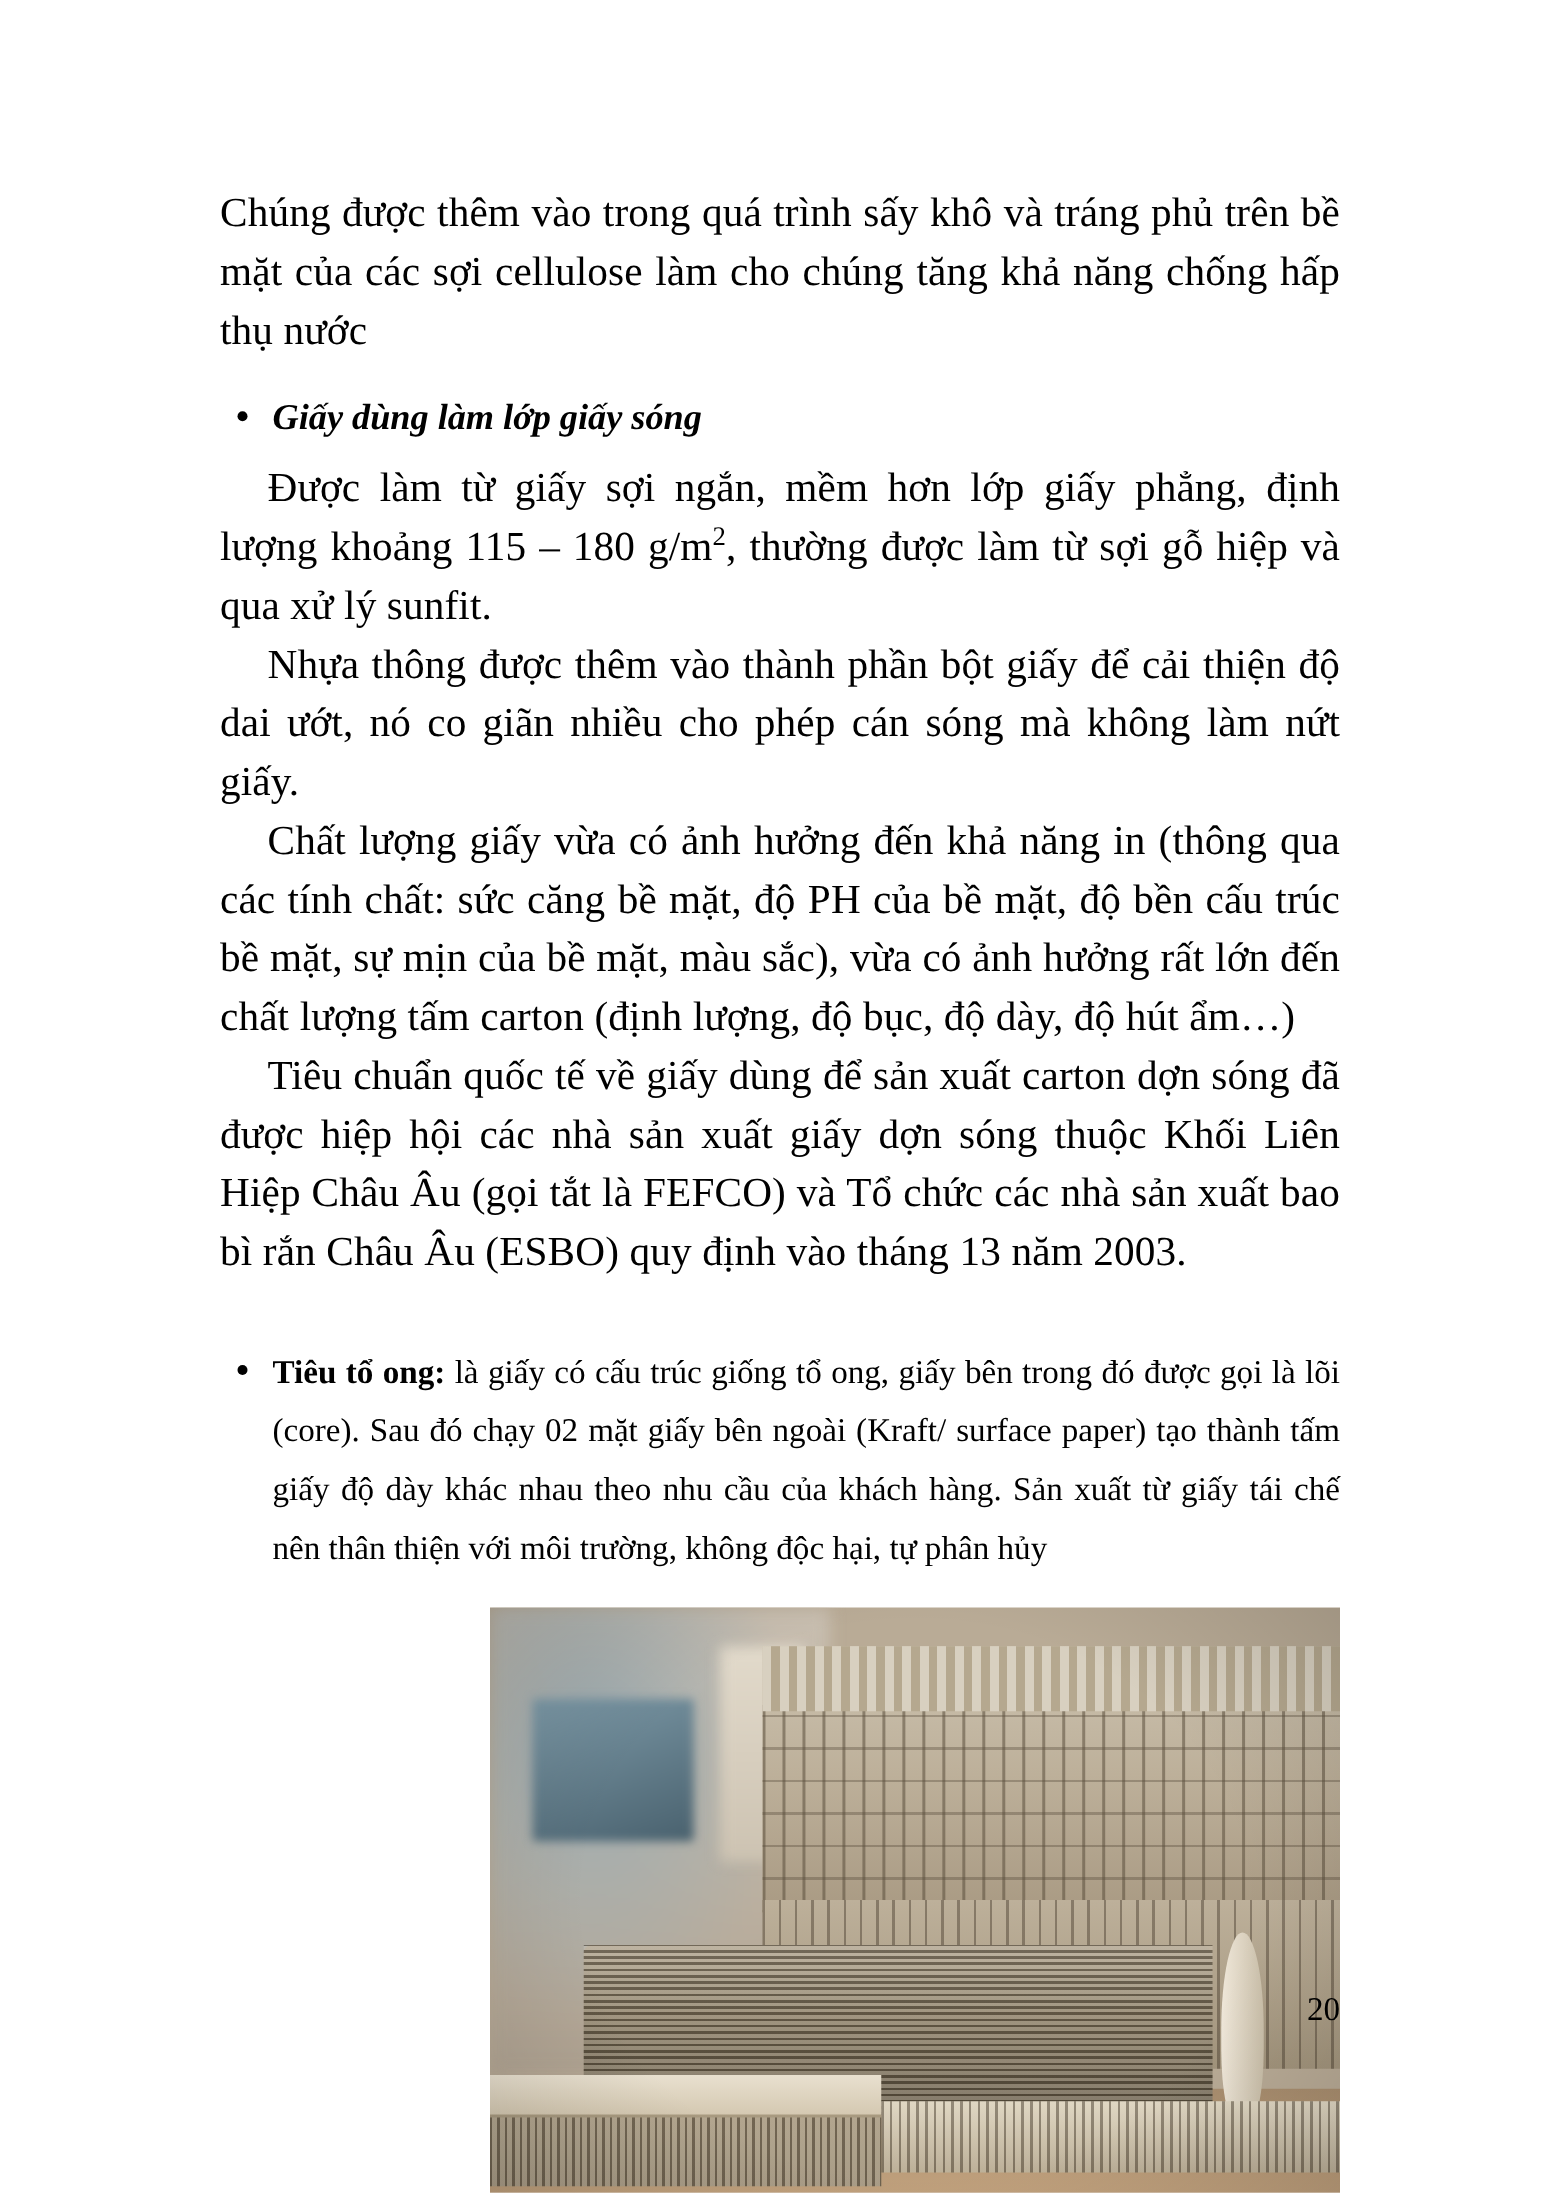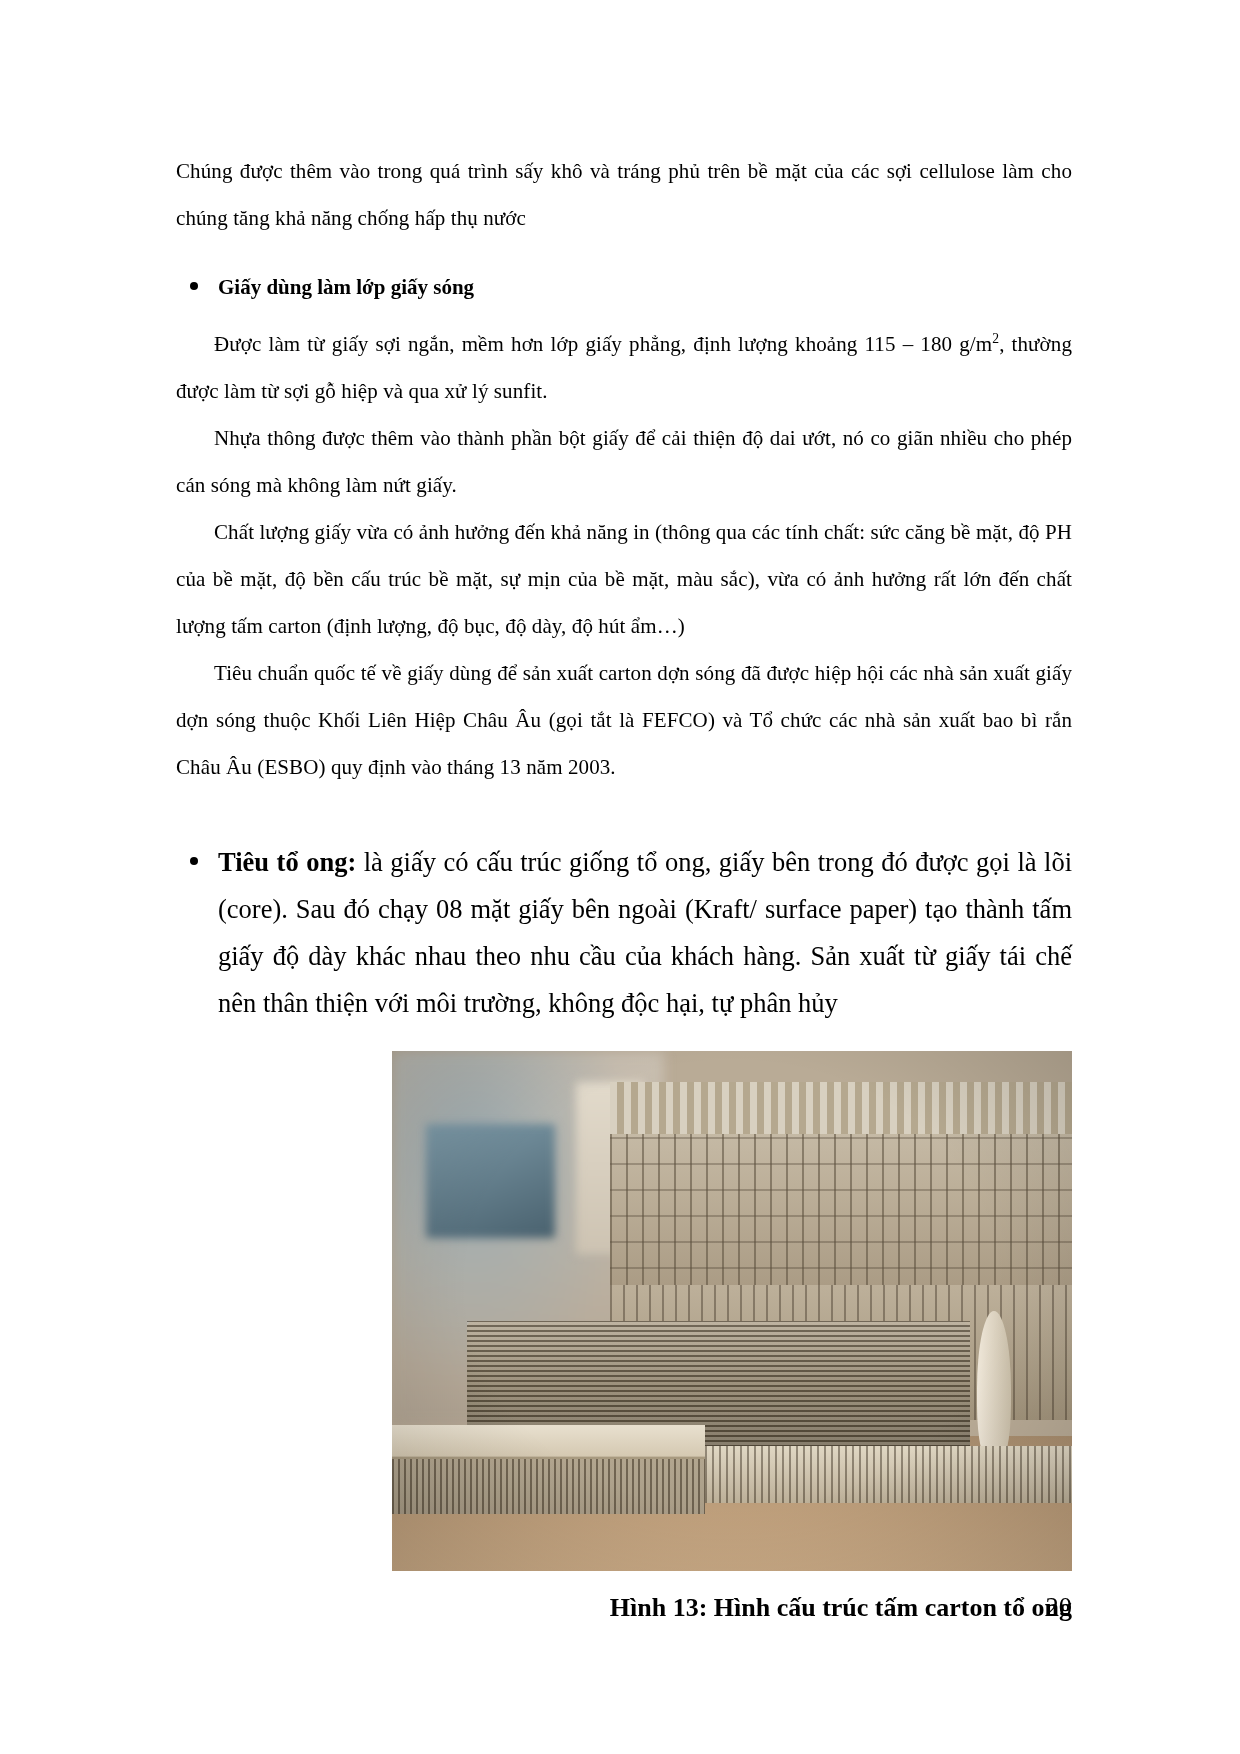--- a/index.html
+++ b/index.html
@@ -23,21 +23,21 @@
     background: #fff;
   }
   .content {
     position: absolute;
     left: 176px;
     top: 148px;
     width: 896px;
   }
   p.body-text {
     margin: 0 0 0 0;
-    font-size: 21px;
+    font-size: 33px;
     line-height: 47px;
     text-align: justify;
     text-justify: inter-word;
     letter-spacing: 0.1px;
   }
   p.indent {
     text-indent: 38px;
   }
   .bullet-block {
     position: relative;
@@ -49,22 +49,23 @@
     position: absolute;
     left: 14px;
     top: 18px;
     width: 8px;
     height: 8px;
     background: #000;
     border-radius: 50%;
   }
   .bullet-head {
     font-weight: bold;
-    font-size: 21px;
+    font-size: 29px;
     line-height: 47px;
+    font-style: italic;
   }
   .bullet-para {
     font-size: 26.5px;
     line-height: 47px;
     text-align: justify;
     margin: 0;
   }
   .gap-m { height: 26px; }
   sup { font-size: 0.65em; vertical-align: super; line-height: 0; }
 
@@ -202,21 +203,21 @@
     <p class="body-text indent">Nhựa thông được thêm vào thành phần bột giấy để cải thiện độ dai ướt, nó co giãn nhiều cho phép cán sóng mà không làm nứt giấy.</p>
 
     <p class="body-text indent">Chất lượng giấy vừa có ảnh hưởng đến khả năng in (thông qua các tính chất: sức căng bề mặt, độ PH của bề mặt, độ bền cấu trúc bề mặt, sự mịn của bề mặt, màu sắc), vừa có ảnh hưởng rất lớn đến chất lượng tấm carton (định lượng, độ bục, độ dày, độ hút ẩm…)</p>
 
     <p class="body-text indent">Tiêu chuẩn quốc tế về giấy dùng để sản xuất carton dợn sóng đã được hiệp hội các nhà sản xuất giấy dợn sóng thuộc Khối Liên Hiệp Châu Âu (gọi tắt là FEFCO) và Tổ chức các nhà sản xuất bao bì rắn Châu Âu (ESBO) quy định vào tháng 13 năm 2003.</p>
 
     <div class="gap-m"></div>
 
     <div class="bullet-block">
       <span class="dot"></span>
-      <p class="bullet-para"><strong>Tiêu tổ ong:</strong><span> là giấy có cấu trúc giống tổ ong, giấy bên trong đó được gọi là lõi (core). Sau đó chạy 08 mặt giấy bên ngoài (Kraft/ surface paper) tạo thành tấm giấy độ dày khác nhau theo nhu cầu của khách hàng. Sản xuất từ giấy tái chế nên thân thiện với môi trường, không độc hại, tự phân hủy</span></p>
+      <p class="bullet-para"><strong>Tiêu tổ ong:</strong><span> là giấy có cấu trúc giống tổ ong, giấy bên trong đó được gọi là lõi (core). Sau đó chạy 02 mặt giấy bên ngoài (Kraft/ surface paper) tạo thành tấm giấy độ dày khác nhau theo nhu cầu của khách hàng. Sản xuất từ giấy tái chế nên thân thiện với môi trường, không độc hại, tự phân hủy</span></p>
     </div>
 
     <div class="figure">
       <div class="photo">
         <div class="room"></div>
         <div class="blur-bg"></div>
         <div class="tv"></div>
         <div class="lamp"></div>
         <div class="floor2"></div>
         <div class="stack-top"></div>

